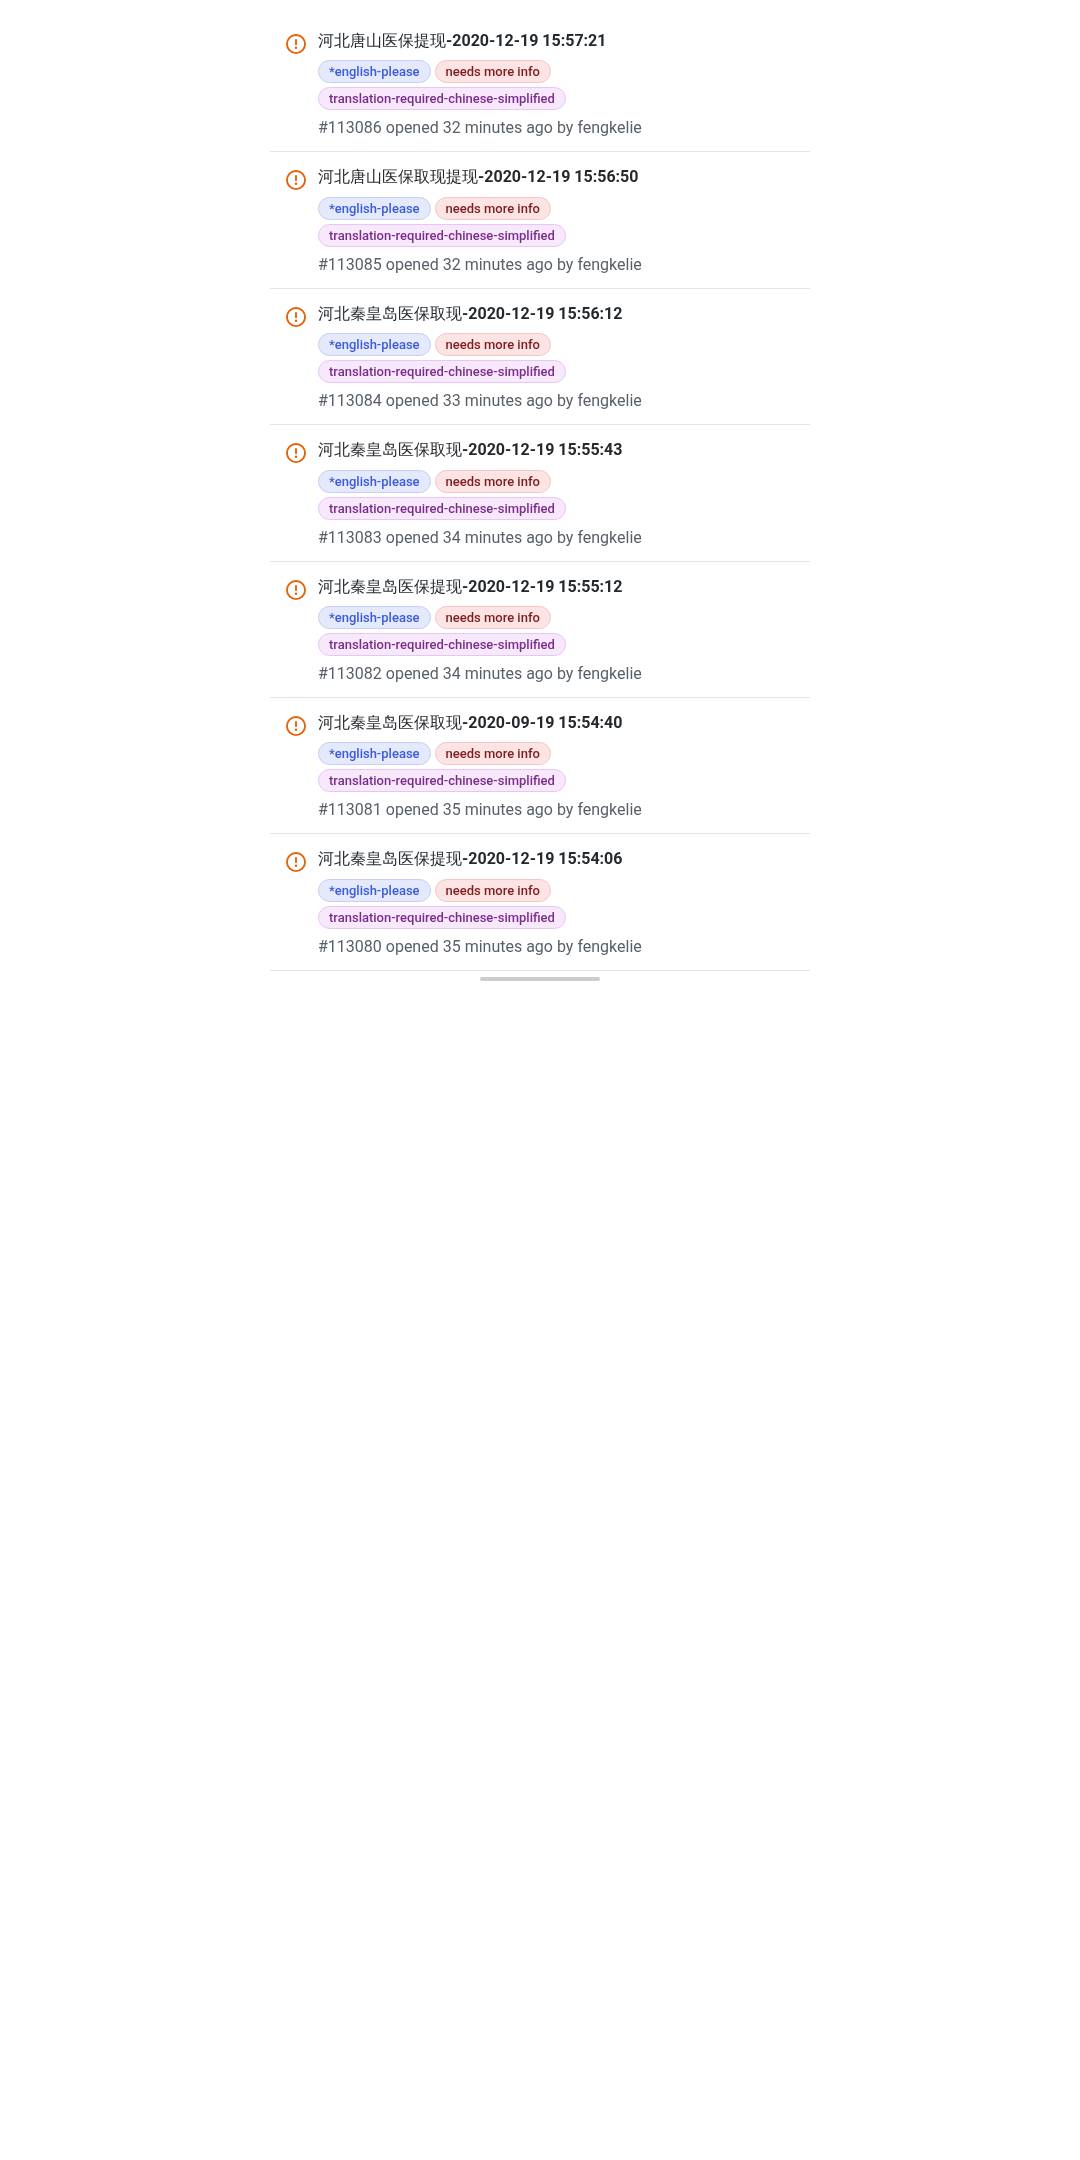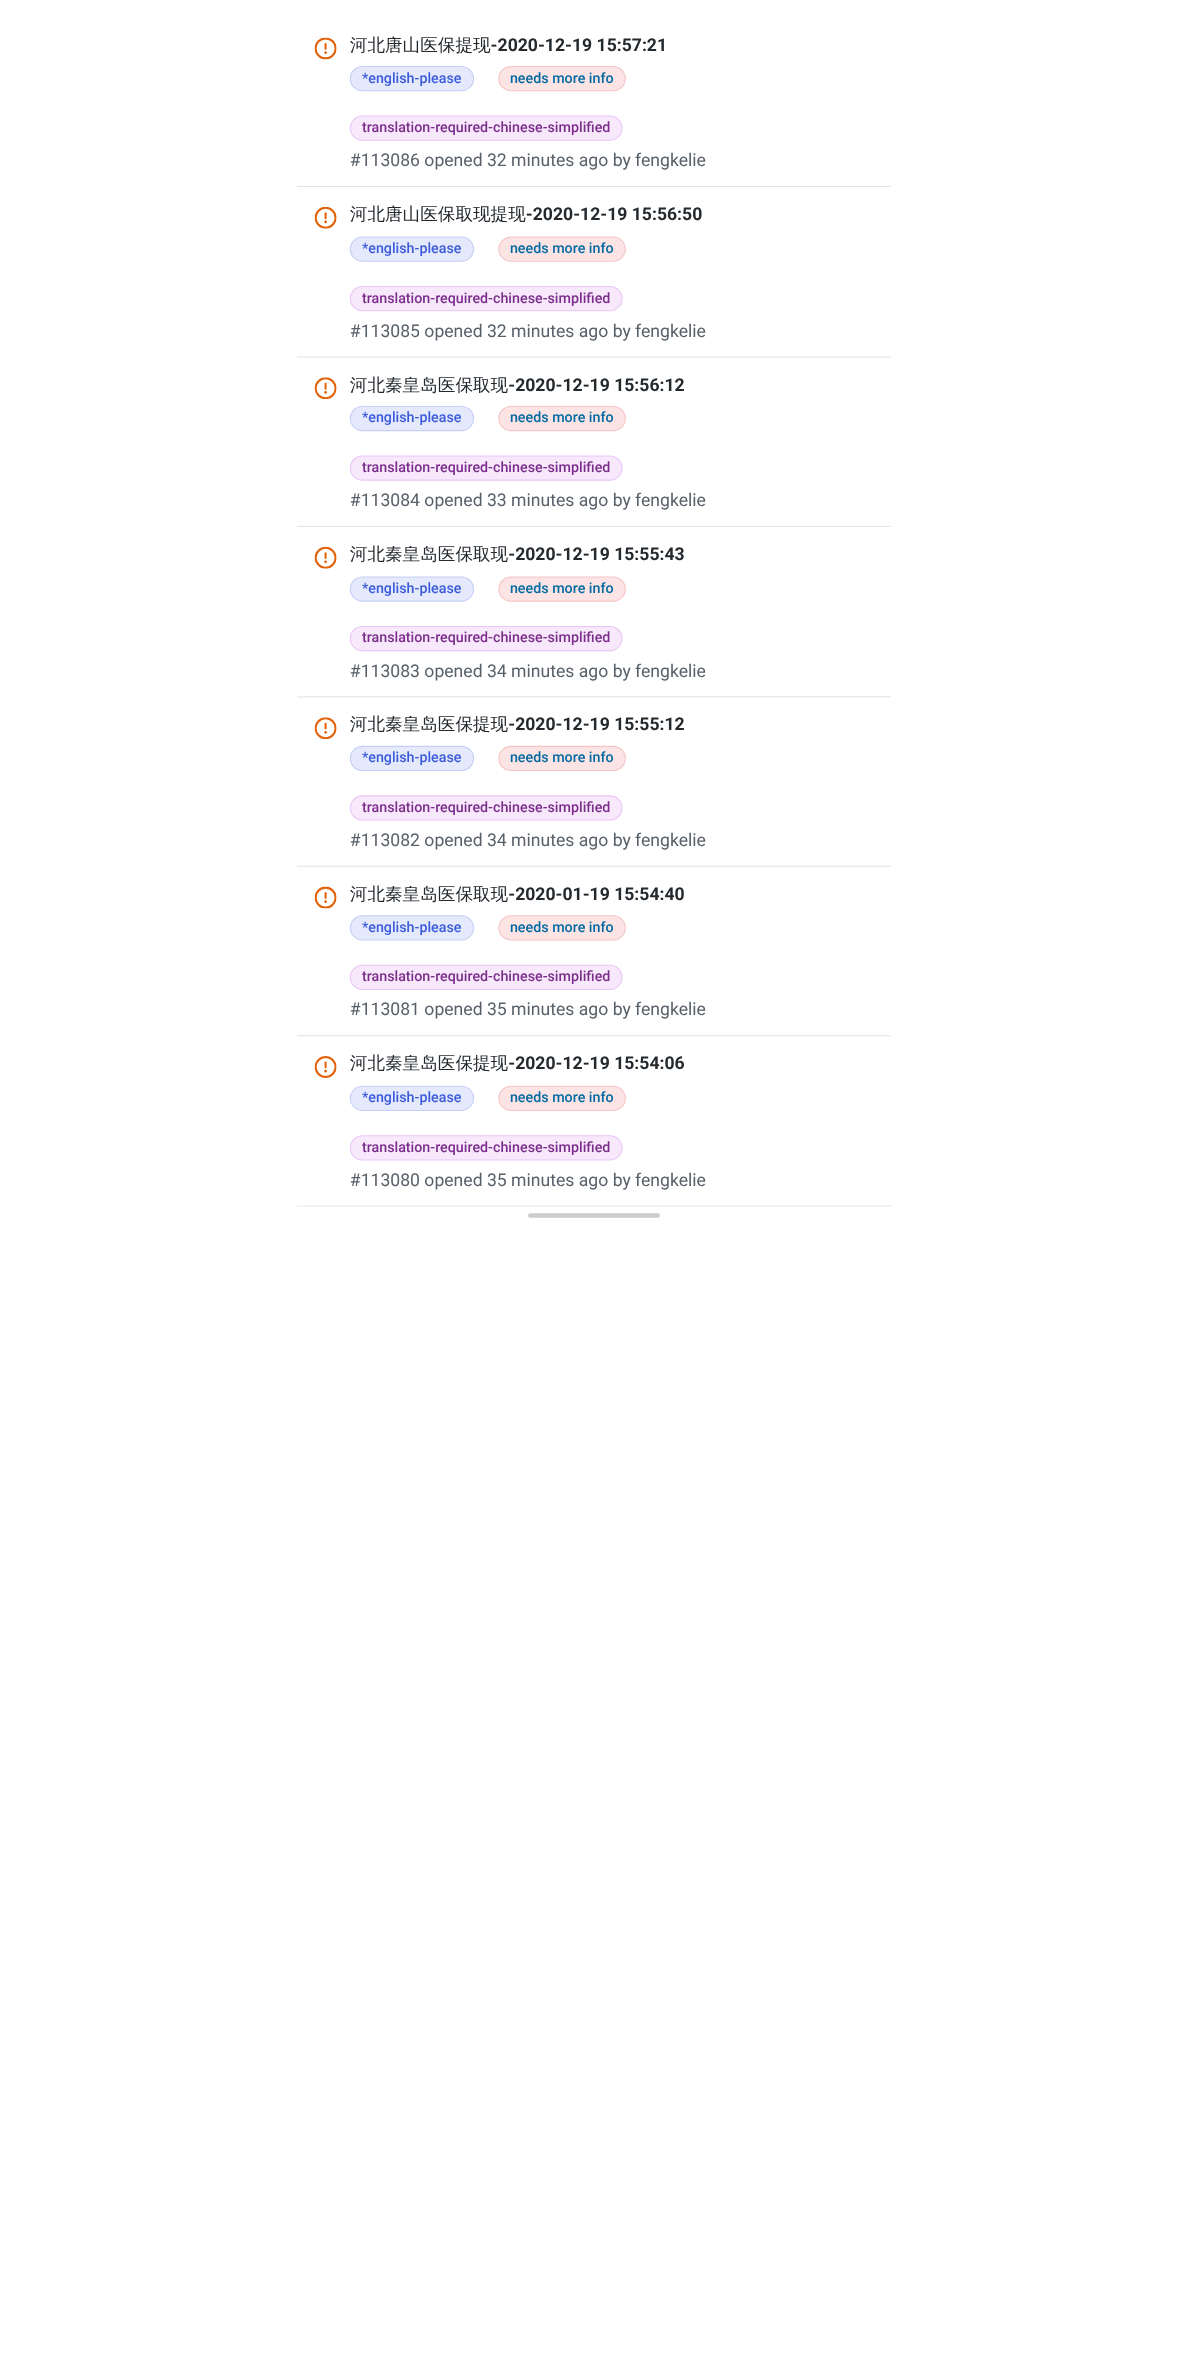--- a/index.html
+++ b/index.html
@@ -78,42 +78,42 @@
     }
 
     .issue-title-bold {
       font-weight: 700;
       text-align: right;
     }
 
     .issue-labels {
       display: flex;
       flex-wrap: wrap;
-      gap: 22px;
+      gap: 4px;
       margin-bottom: 8px;
     }
 
     .label {
       display: inline-block;
       padding: 3px 10px;
       border-radius: 20px;
       font-size: 13px;
       font-weight: 500;
       border: 1px solid transparent;
     }
 
     .label-english {
       background-color: #e4e9fc;
       color: #3b5bdb;
       border-color: #c5cff5;
     }
 
     .label-needs-info {
       background-color: #fce4e4;
-      color: #0369a1;
+      color: #7f1d1d;
       border-color: #f5c5c5;
     }
 
     .label-translation {
       background-color: #f8e8fc;
       color: #7b2d8b;
       border-color: #e8c5f5;
     }
 
     .issue-meta {
@@ -219,21 +219,21 @@
           <span class="label label-translation">translation-required-chinese-simplified</span>
         </div>
         <div class="issue-meta">#113082 opened 34 minutes ago by fengkelie</div>
       </div>
     </div>
     <div class="issue-item">
       <div class="issue-icon"><svg viewBox="0 0 16 16" fill="#e36209" xmlns="http://www.w3.org/2000/svg">
     <path fill-rule="evenodd" d="M8 1.5a6.5 6.5 0 100 13 6.5 6.5 0 000-13zM0 8a8 8 0 1116 0A8 8 0 010 8zm9 3a1 1 0 11-2 0 1 1 0 012 0zm-.25-6.25a.75.75 0 00-1.5 0v3.5a.75.75 0 001.5 0v-3.5z"></path>
   </svg></div>
       <div class="issue-content">
-        <div class="issue-title"><span class="issue-title-normal">河北秦皇岛医保取现</span><span class="issue-title-bold">-2020-01-19 15:54:40</span></div>
+        <div class="issue-title"><span class="issue-title-normal">河北秦皇岛医保取现</span><span class="issue-title-bold">-2020-09-19 15:54:40</span></div>
         <div class="issue-labels">
           <span class="label label-english">*english-please</span>
           <span class="label label-needs-info">needs more info</span>
           <span class="label label-translation">translation-required-chinese-simplified</span>
         </div>
         <div class="issue-meta">#113081 opened 35 minutes ago by fengkelie</div>
       </div>
     </div>
     <div class="issue-item">
       <div class="issue-icon"><svg viewBox="0 0 16 16" fill="#e36209" xmlns="http://www.w3.org/2000/svg">

